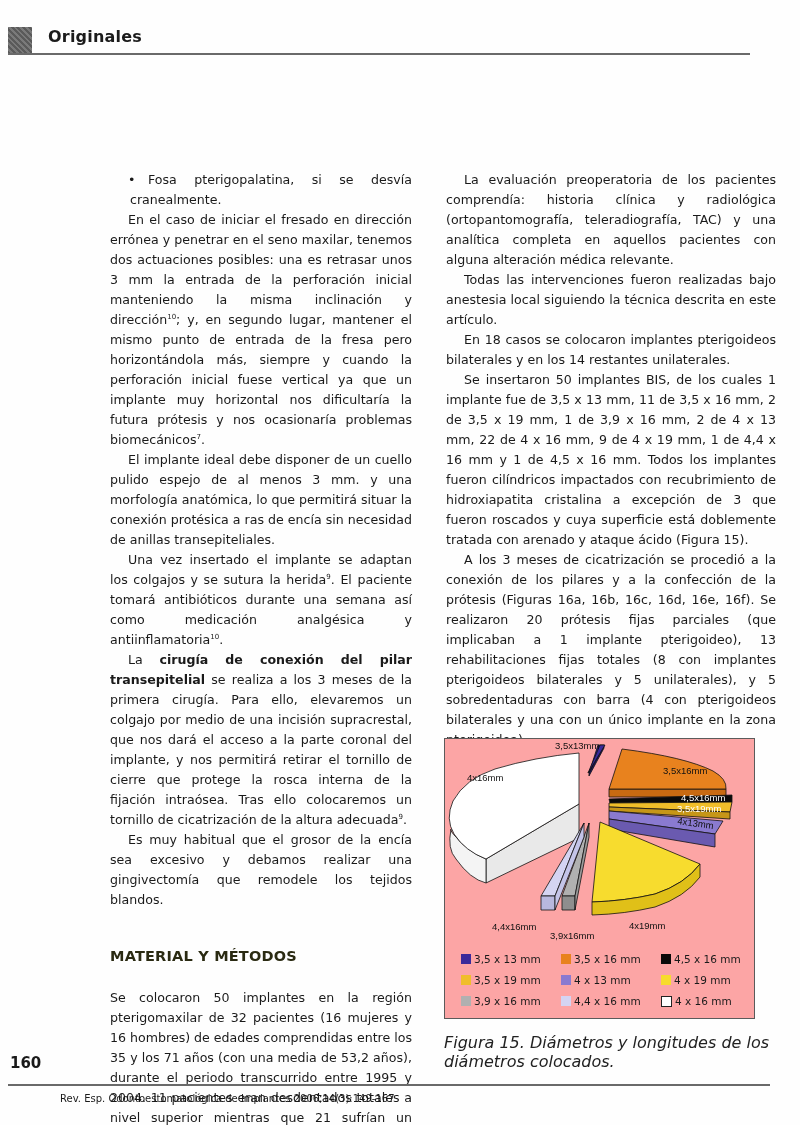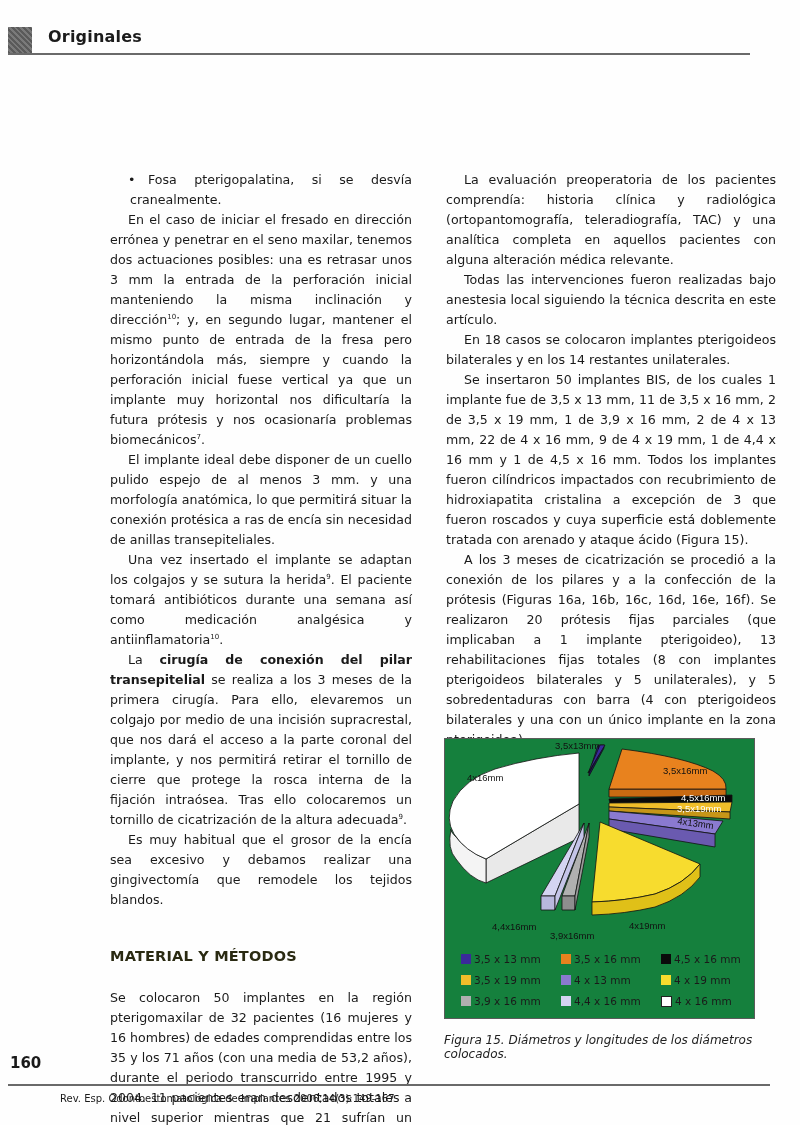--- a/index.html
+++ b/index.html
@@ -26,32 +26,32 @@
   .bullet { display:flex; text-indent:0; }
   .bullet .dot { width:20px; flex:none; text-align:center; }
   sup { font-size:7px; line-height:0; vertical-align:super; }
   .section-title {
     font-weight:bold; font-size:14.5px; color:#2a2a12; margin:36px 0 22px 0; text-indent:0;
     letter-spacing:0.2px;
   }
 
   .figure-box {
     position:absolute; left:444px; top:738px; width:309px; height:279px;
-    border:1.5px solid #5b5b5b; background:#15803d;
+    border:1.5px solid #5b5b5b; background:#fca5a5;
   }
   .pie-svg { position:absolute; left:0; top:0; }
   .legend {
     position:absolute; left:16px; top:214px; width:290px; display:grid;
     grid-template-columns:100px 100px 90px; row-gap:9px; font-size:10.5px;
   }
   .legend-item { display:flex; align-items:center; }
   .swatch { width:10px; height:10px; margin-right:3px; flex:none; }
   .swatch.outline { border:1px solid #222; width:9px; height:9px; background:#fff; }
   .caption {
-    position:absolute; left:444px; top:1033px; font-size:12px; font-style:italic; color:#222;
+    position:absolute; left:444px; top:1033px; font-size:16px; font-style:italic; color:#222;
   }
 
   .footer-rule { position:absolute; left:8px; top:1084px; width:762px; height:2px; background:#6a6a6a; }
   .footer-page { position:absolute; left:10px; top:1054px; font-weight:bold; font-size:15px;text-align:right; }
   .footer-journal { position:absolute; left:60px; top:1093px; font-size:10px; }
 </style>
 </head>
 <body>
 
 <div class="header-block"></div>

